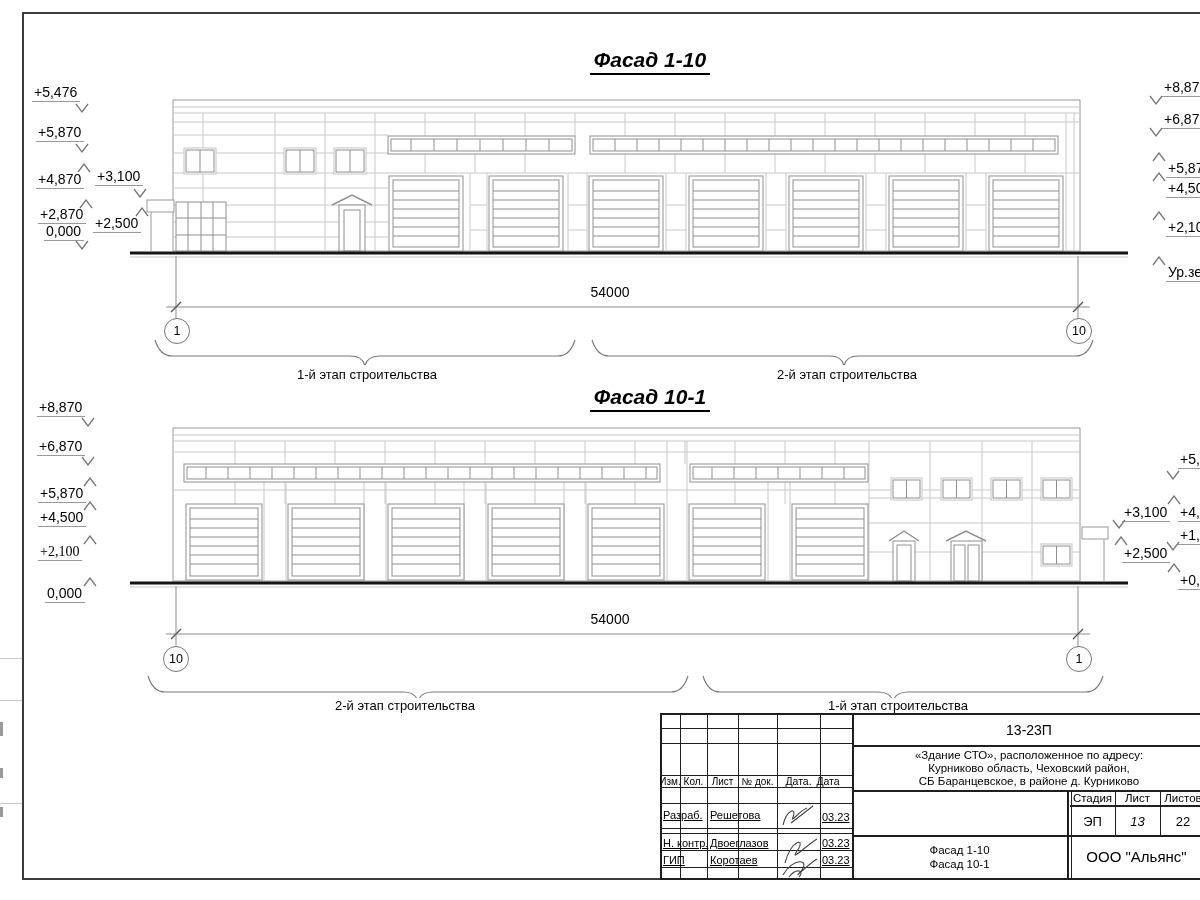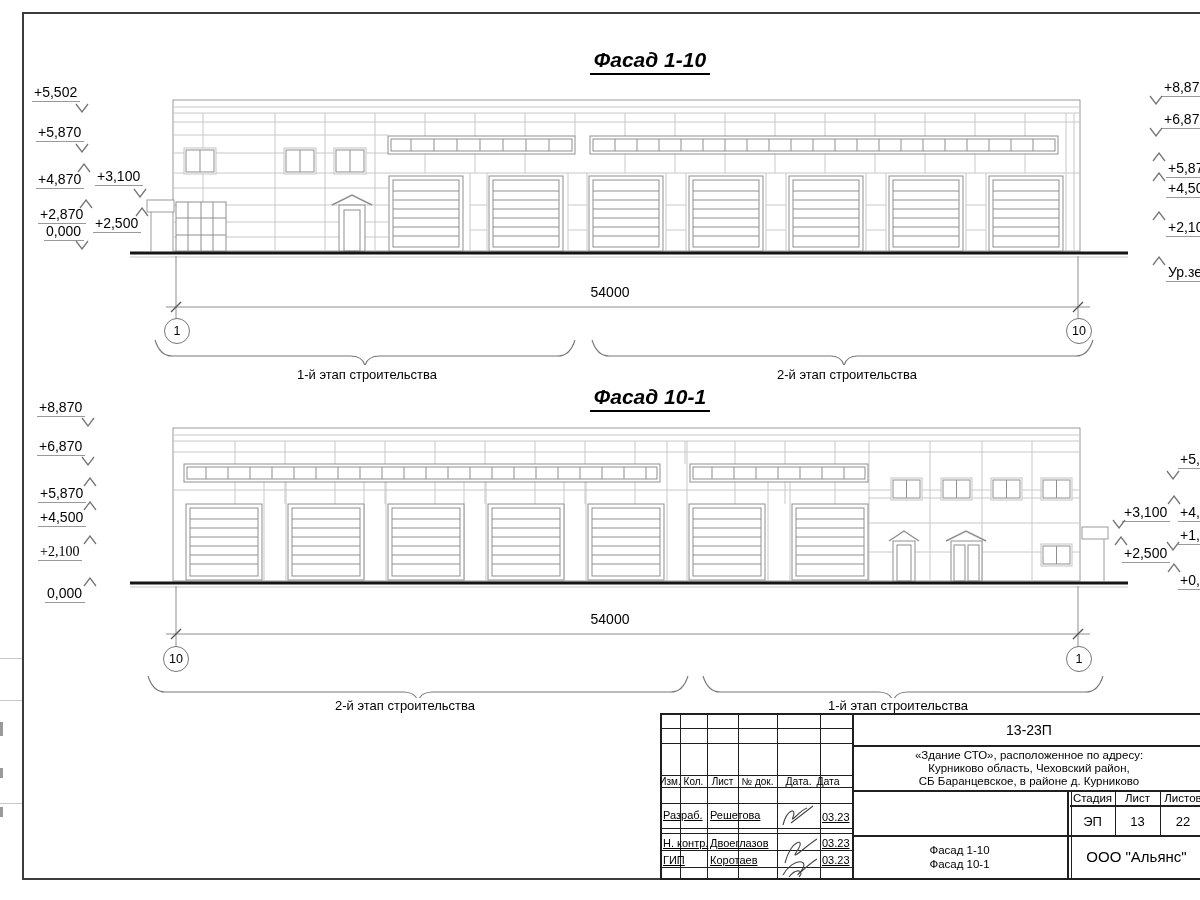--- a/index.html
+++ b/index.html
@@ -109,21 +109,21 @@
     <g stroke="#8d8d8d" fill="none">
       <path d="M176,256V344M1078,256V344M166,307H1090"></path>
       <path d="M171,312L181,302M1073,312L1083,302" stroke="#555" stroke-width="1.4"></path>
     </g>
     <g stroke="#777" fill="none" stroke-width="1.1">
       <path d="M155,340Q160,356 172,356L350,356Q363,356 365,366Q367,356 380,356L558,356Q570,356 575,340"></path>
       <path d="M592,340Q597,356 609,356L830,356Q842,356 844,366Q846,356 858,356L1076,356Q1088,356 1093,340"></path>
     </g>
   </svg>
 
-  <div class="mark" style="left:32px;top:85px;"><span class="t">+5,502</span></div>
+  <div class="mark" style="left:32px;top:85px;"><span class="t">+5,476</span></div>
   <svg class="lvl" style="left:74px;top:103px;" viewBox="0 0 16 10">
       <polyline points="2,1 8,9 14,1"></polyline>
     </svg>
   <div class="mark" style="left:36px;top:125px;"><span class="t">+5,870</span></div>
   <svg class="lvl" style="left:74px;top:143px;" viewBox="0 0 16 10">
       <polyline points="2,1 8,9 14,1"></polyline>
     </svg>
   <div class="mark" style="left:36px;top:172px;"><span class="t">+4,870</span></div>
   <svg class="lvl" style="left:76px;top:163px;" viewBox="0 0 16 10">
       <polyline points="2,9 8,1 14,9"></polyline>
@@ -365,21 +365,21 @@
     <div class="lab" style="left:50px;top:141px;">Коротаев</div>
     <div class="lab" style="left:162px;top:141px;">03.23</div>
     <svg style="position:absolute;left:117px;top:88px;" width="44" height="78" viewBox="0 0 44 78">
       <path d="M6,24C10,8 20,6 16,16C13,23 22,10 30,7M14,22L36,5" fill="none" stroke="#444" stroke-width="1.1"></path>
       <path d="M8,62C14,38 30,36 20,50C12,62 30,44 40,38M6,74C16,56 34,58 24,70C14,81 30,64 40,58M12,76C20,66 28,70 22,76" fill="none" stroke="#444" stroke-width="1.1"></path>
     </svg>
     <div class="cell" style="left:410px;top:78px;width:45px;height:14px;font-size:11.5px;">Стадия</div>
     <div class="cell" style="left:455px;top:78px;width:45px;height:14px;font-size:11.5px;">Лист</div>
     <div class="cell" style="left:500px;top:78px;width:46px;height:14px;font-size:11.5px;">Листов</div>
     <div class="cell" style="left:410px;top:94px;width:45px;height:28px;font-size:13px;">ЭП</div>
-    <div class="cell" style="left:455px;top:94px;width:45px;height:28px;font-size:13px;">13</div>
+    <div class="cell" style="left:455px;top:94px;width:45px;height:28px;font-size:13px;font-style:italic;">13</div>
     <div class="cell" style="left:500px;top:94px;width:46px;height:28px;font-size:13px;">22</div>
     <div class="cell" style="left:192px;top:122px;width:215px;height:43px;font-size:11.5px;line-height:14px;flex-direction:column;">
       <div>Фасад 1-10</div>
       <div>Фасад 10-1</div>
     </div>
     <div class="cell" style="left:407px;top:122px;width:139px;height:43px;font-size:15px;">ООО "Альянс"</div>
   </div>
 
 </div>
 

